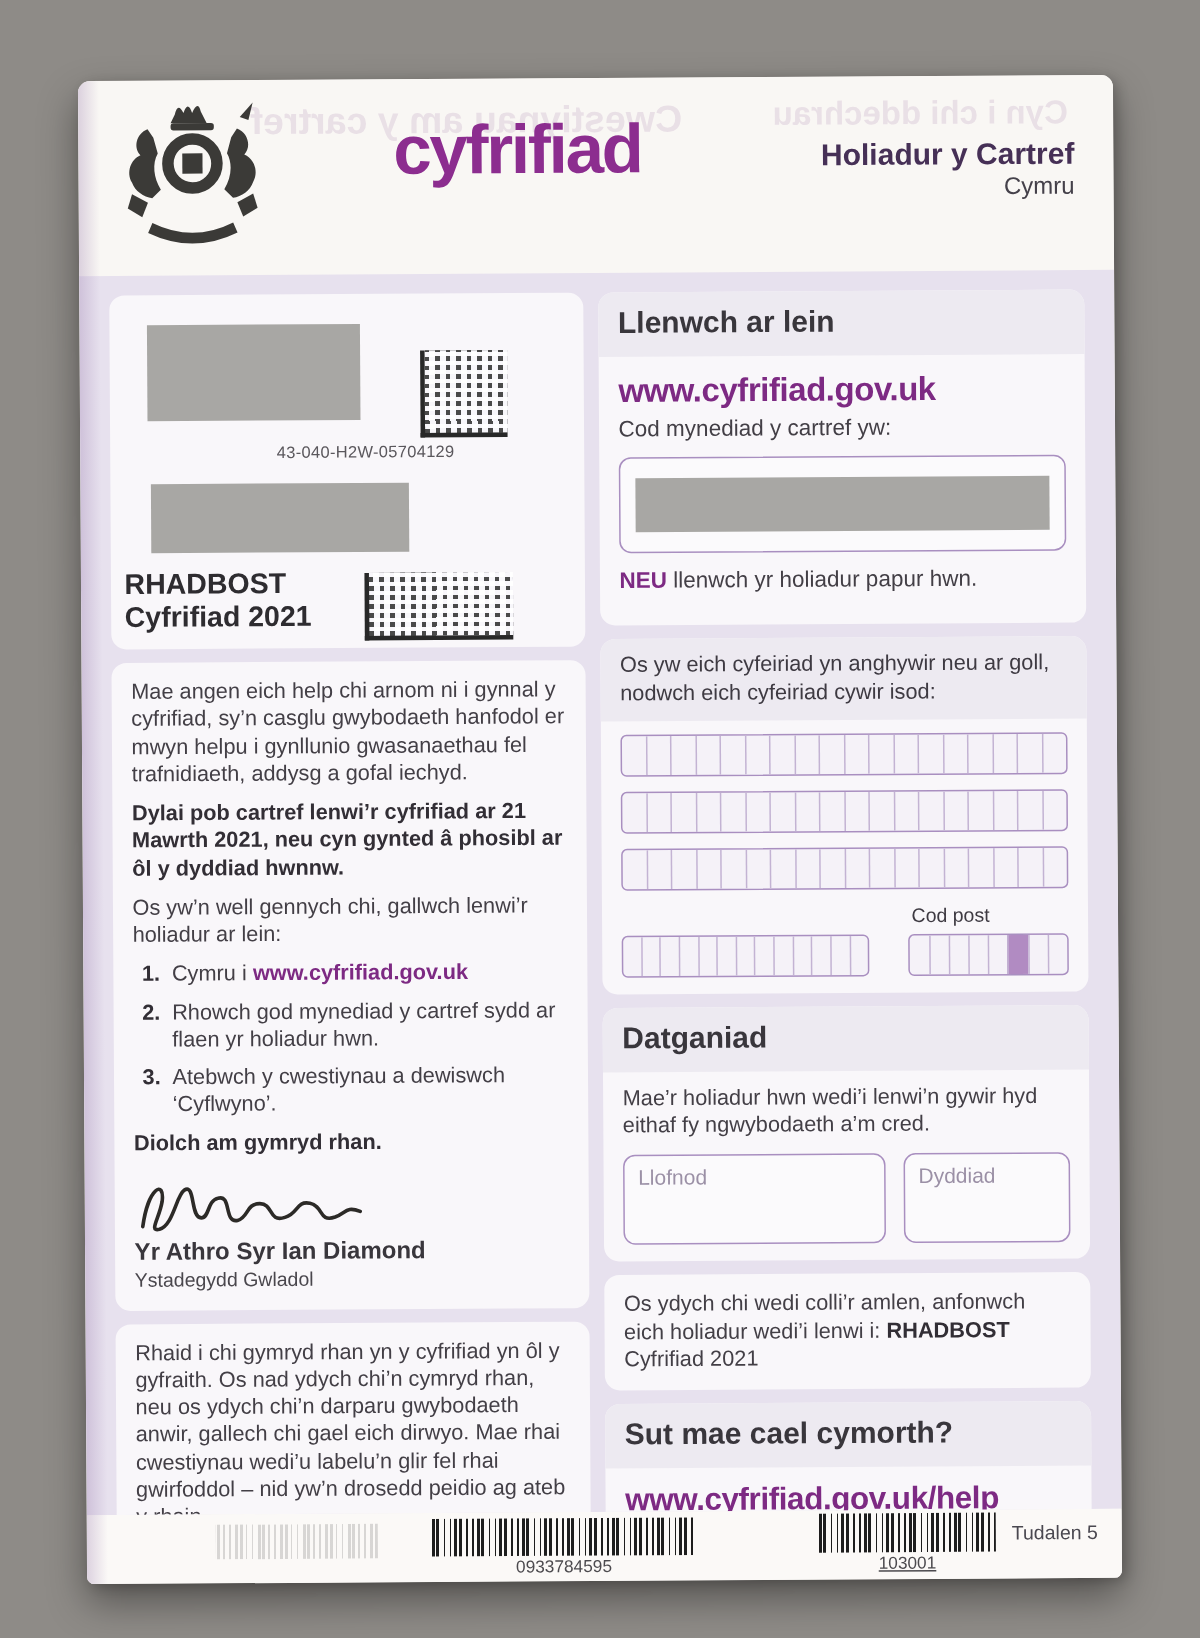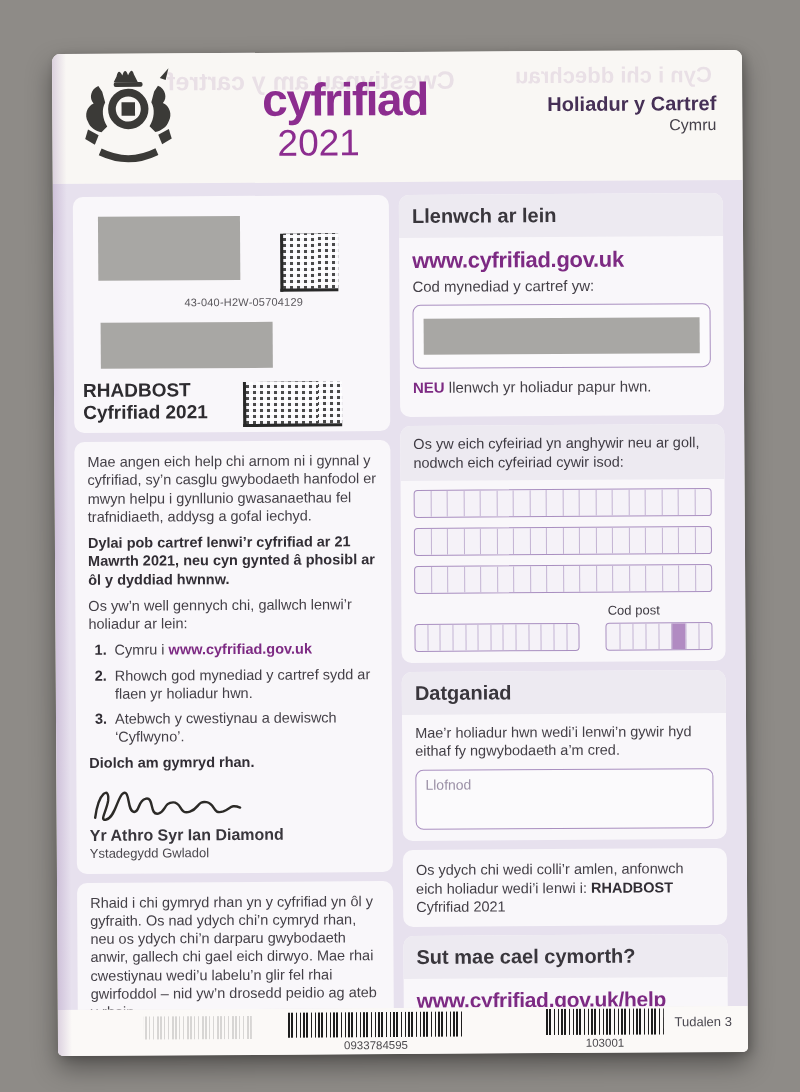--- a/index.html
+++ b/index.html
@@ -101,21 +101,21 @@
   .page-bottom{position:absolute;left:0;right:0;bottom:0;height:46px;background:#fbf9f7;}
   .bc{background:repeating-linear-gradient(90deg,
       #1d1d1d 0 2px,transparent 2px 3px,
       #1d1d1d 3px 5px,transparent 5px 8px,
       #1d1d1d 8px 9px,transparent 9px 12px,
       #1d1d1d 12px 13px,transparent 13px 15px);}
   .bc-ghost{position:absolute;left:86px;top:7px;width:108px;height:23px;opacity:.16;transform:scaleX(-1);}
   .bc1{position:absolute;left:230px;top:4px;width:176px;height:25px;}
   .bc1n{position:absolute;left:230px;top:31px;width:176px;text-align:center;font-size:11.5px;color:#4c4a4e;}
   .bc2{position:absolute;left:488px;top:2px;width:118px;height:26px;}
-  .bc2n{position:absolute;left:488px;top:30px;width:118px;text-align:center;font-size:11.5px;color:#4c4a4e;}
+  .bc2n{position:absolute;left:488px;top:30px;width:118px;text-align:center;font-size:11.5px;color:#4c4a4e;text-decoration:underline;}
   .tudalen{position:absolute;right:16px;top:8px;font-size:13px;color:#4a4850;}
 </style>
 </head>
 <body>
 
 <div class="page">
 
   <div class="page-header">
     <div class="bleed bleed-left">Cwestiynau am y cartref</div>
     <div class="bleed bleed-right">Cyn i chi ddechrau</div>
@@ -130,21 +130,20 @@
         <path d="M10,66 l11,6 -4,10 -10,-6 z"></path>
         <path d="M83,21 c8,3 10,13 5,18 c7,3 10,12 6,19 c-2,6 -8,10 -14,11 l-6,-6 c5,-8 6,-18 2,-25 l3,-11 z"></path>
         <path d="M85,13 l9,-10 -3,12 z"></path>
         <path d="M94,66 l-11,6 4,10 10,-6 z"></path>
         <path d="M24,86 q28,14 56,0 l3,7 q-31,15 -62,0 z"></path>
       </g>
     </svg>
 
     <div class="wordmark">
       <div class="wm1">cyfrifiad</div>
-      <div class="wm2">2021</div>
     </div>
 
     <div class="header-right">
       <div class="hr1">Holiadur y Cartref</div>
       <div class="hr2">Cymru</div>
     </div>
   </div>
 
   <div class="content">
 
@@ -300,20 +299,21 @@
               </div>
           </div>
         </div>
       </div>
 
       <div class="panel">
         <div class="band title">Datganiad</div>
         <p style="margin:0">Mae’r holiadur hwn wedi’i lenwi’n gywir hyd eithaf fy ngwybodaeth a’m cred.</p>
         <div class="fields">
           <div class="field sig">Llofnod</div>
+          <div class="field date">Dyddiad</div>
         </div>
       </div>
 
       <div class="panel">
         <p style="margin:0"><span>Os ydych chi wedi colli’r amlen, anfonwch eich holiadur wedi’i lenwi i: </span><span class="bold">RHADBOST</span><span> Cyfrifiad 2021</span></p>
       </div>
 
       <div class="panel">
         <div class="band title">Sut mae cael cymorth?</div>
         <div class="url-big" style="font-size:21px">www.cyfrifiad.gov.uk/help</div>
@@ -322,16 +322,16 @@
 
     </div>
   </div>
 
   <div class="page-bottom">
     <div class="bc bc-ghost"></div>
     <div class="bc bc1"></div>
     <div class="bc1n">0933784595</div>
     <div class="bc bc2"></div>
     <div class="bc2n">103001</div>
-    <div class="tudalen">Tudalen 3</div>
+    <div class="tudalen">Tudalen 5</div>
   </div>
 
 </div>
 
 </body></html>

